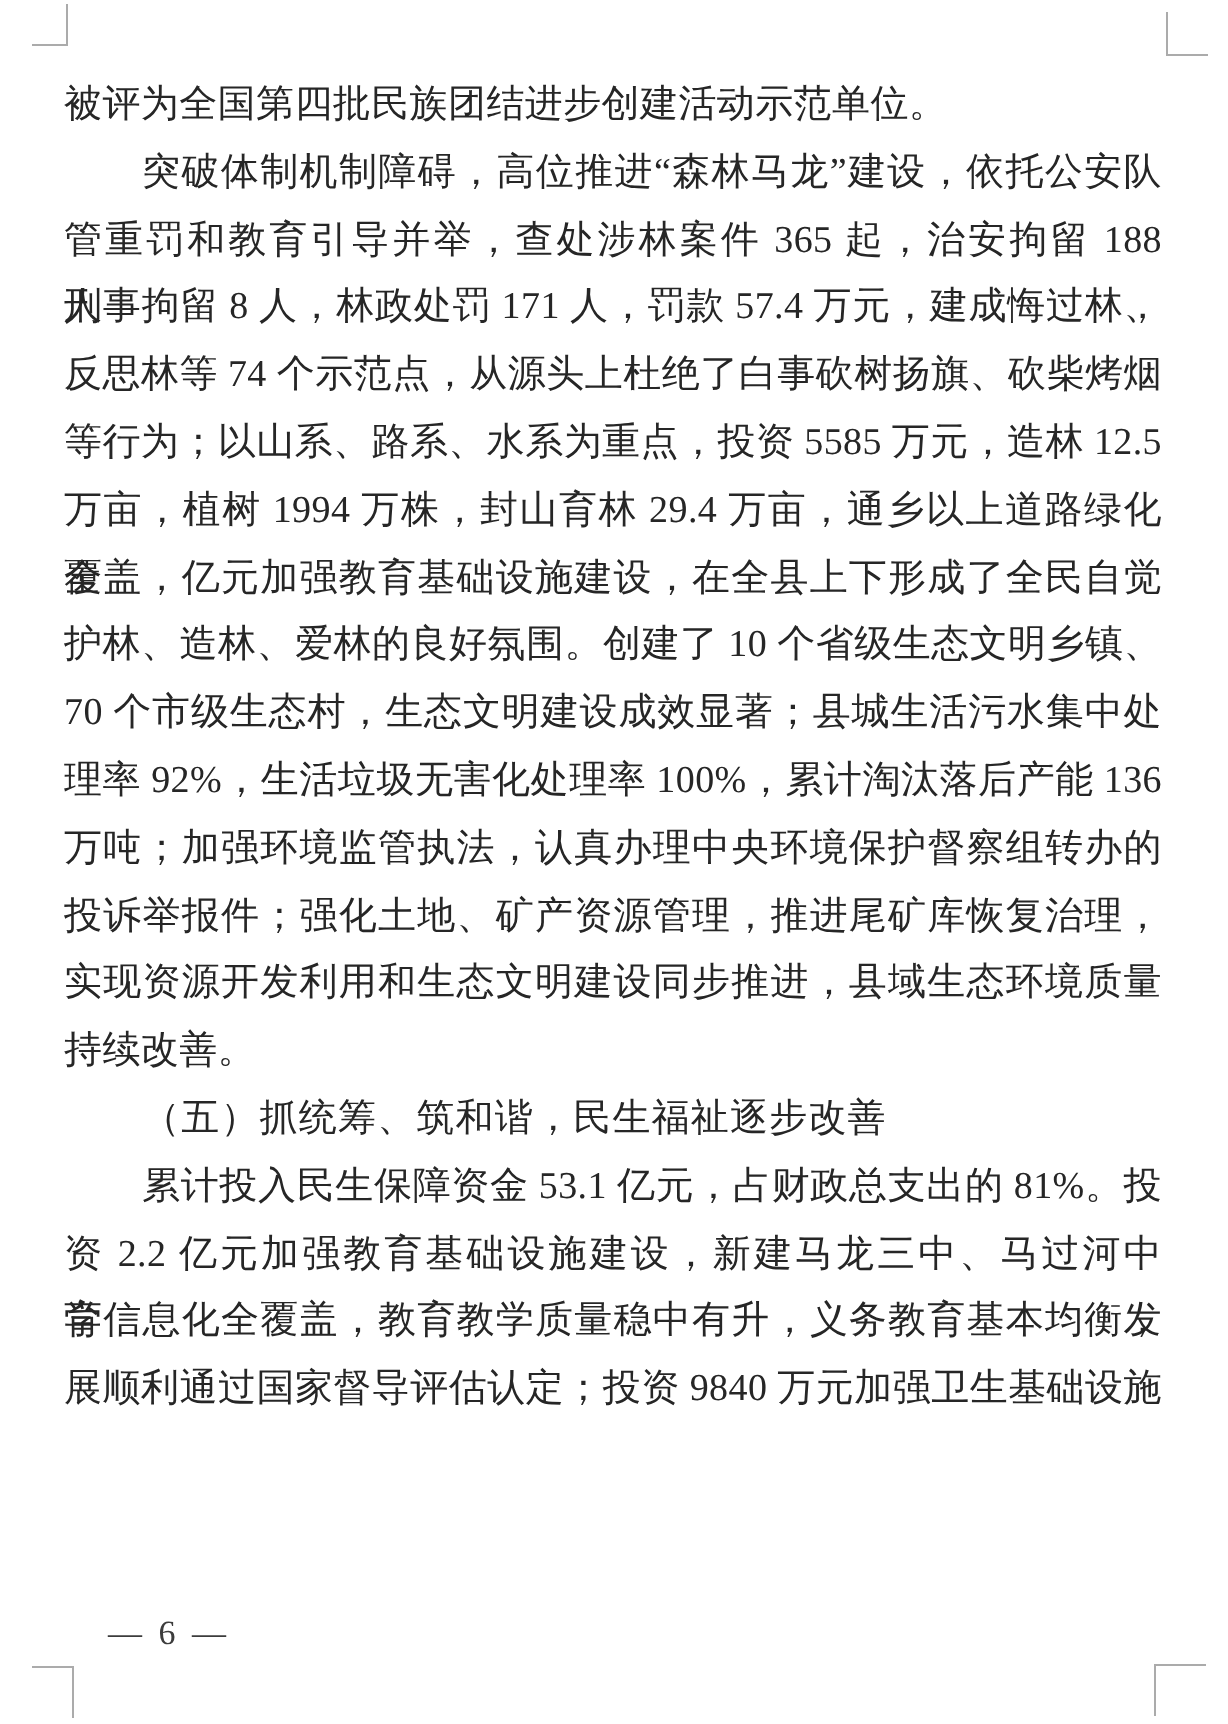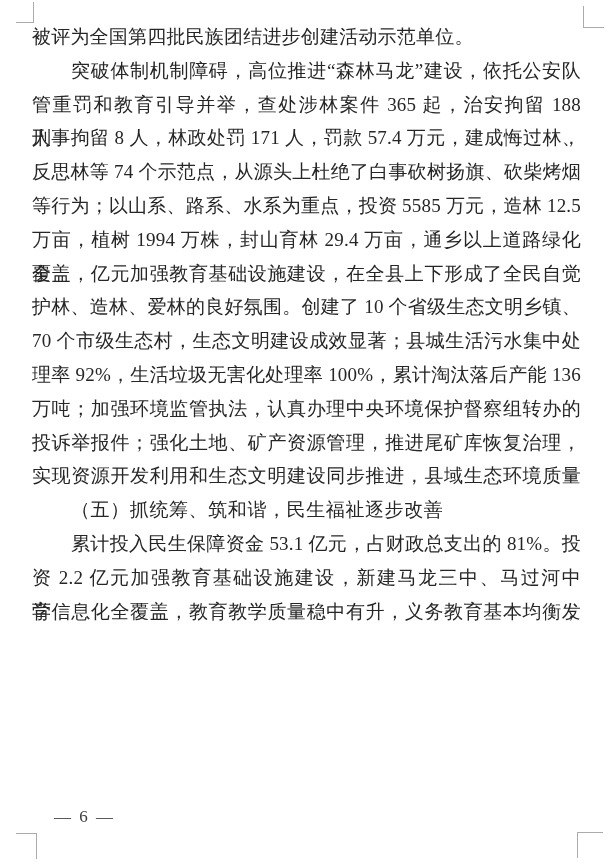--- a/index.html
+++ b/index.html
@@ -12,21 +12,21 @@
   .page{
     position:relative;
     width:614px;height:862px;
     background:var(--page-bg);
     overflow:hidden;
     font-family:"Liberation Serif","DejaVu Serif",serif;
     margin:0 auto;
   }
   .text-block{
     position:absolute;
-    top:20px;left:32px;width:549px;
+    top:36px;left:32px;width:549px;
     color:var(--text-color);
   }
   .line{
     font-size:19px;
     line-height:33.8px;
     height:33.8px;
     white-space:pre;
     text-align:left;
     letter-spacing:0.2px;
   }
@@ -74,21 +74,23 @@
       <div class="line justify">反思林等 74 个示范点，从源头上杜绝了白事砍树扬旗、砍柴烤烟</div>
       <div class="line justify">等行为；以山系、路系、水系为重点，投资 5585 万元，造林 12.5</div>
       <div class="line justify">万亩，植树 1994 万株，封山育林 29.4 万亩，通乡以上道路绿化全</div>
       <div class="line justify">覆盖，亿元加强教育基础设施建设，在全县上下形成了全民自觉</div>
       <div class="line justify">护林、造林、爱林的良好氛围。创建了 10 个省级生态文明乡镇、</div>
       <div class="line justify">70 个市级生态村，生态文明建设成效显著；县城生活污水集中处</div>
       <div class="line justify">理率 92%，生活垃圾无害化处理率 100%，累计淘汰落后产能 136</div>
       <div class="line justify">万吨；加强环境监管执法，认真办理中央环境保护督察组转办的</div>
       <div class="line justify">投诉举报件；强化土地、矿产资源管理，推进尾矿库恢复治理，</div>
       <div class="line justify">实现资源开发利用和生态文明建设同步推进，县域生态环境质量</div>
+      <div class="line">持续改善。</div>
       <div class="line indent heading">（五）抓统筹、筑和谐，民生福祉逐步改善</div>
       <div class="line indent justify">累计投入民生保障资金 53.1 亿元，占财政总支出的 81%。投</div>
       <div class="line justify">资 2.2 亿元加强教育基础设施建设，新建马龙三中、马过河中学，</div>
       <div class="line justify">育信息化全覆盖，教育教学质量稳中有升，义务教育基本均衡发</div>
+      <div class="line justify">展顺利通过国家督导评估认定；投资 9840 万元加强卫生基础设施</div>
     </div>
 
   <div class="page-number">— 6 —</div>
 
 </div>
 
 </body></html>

